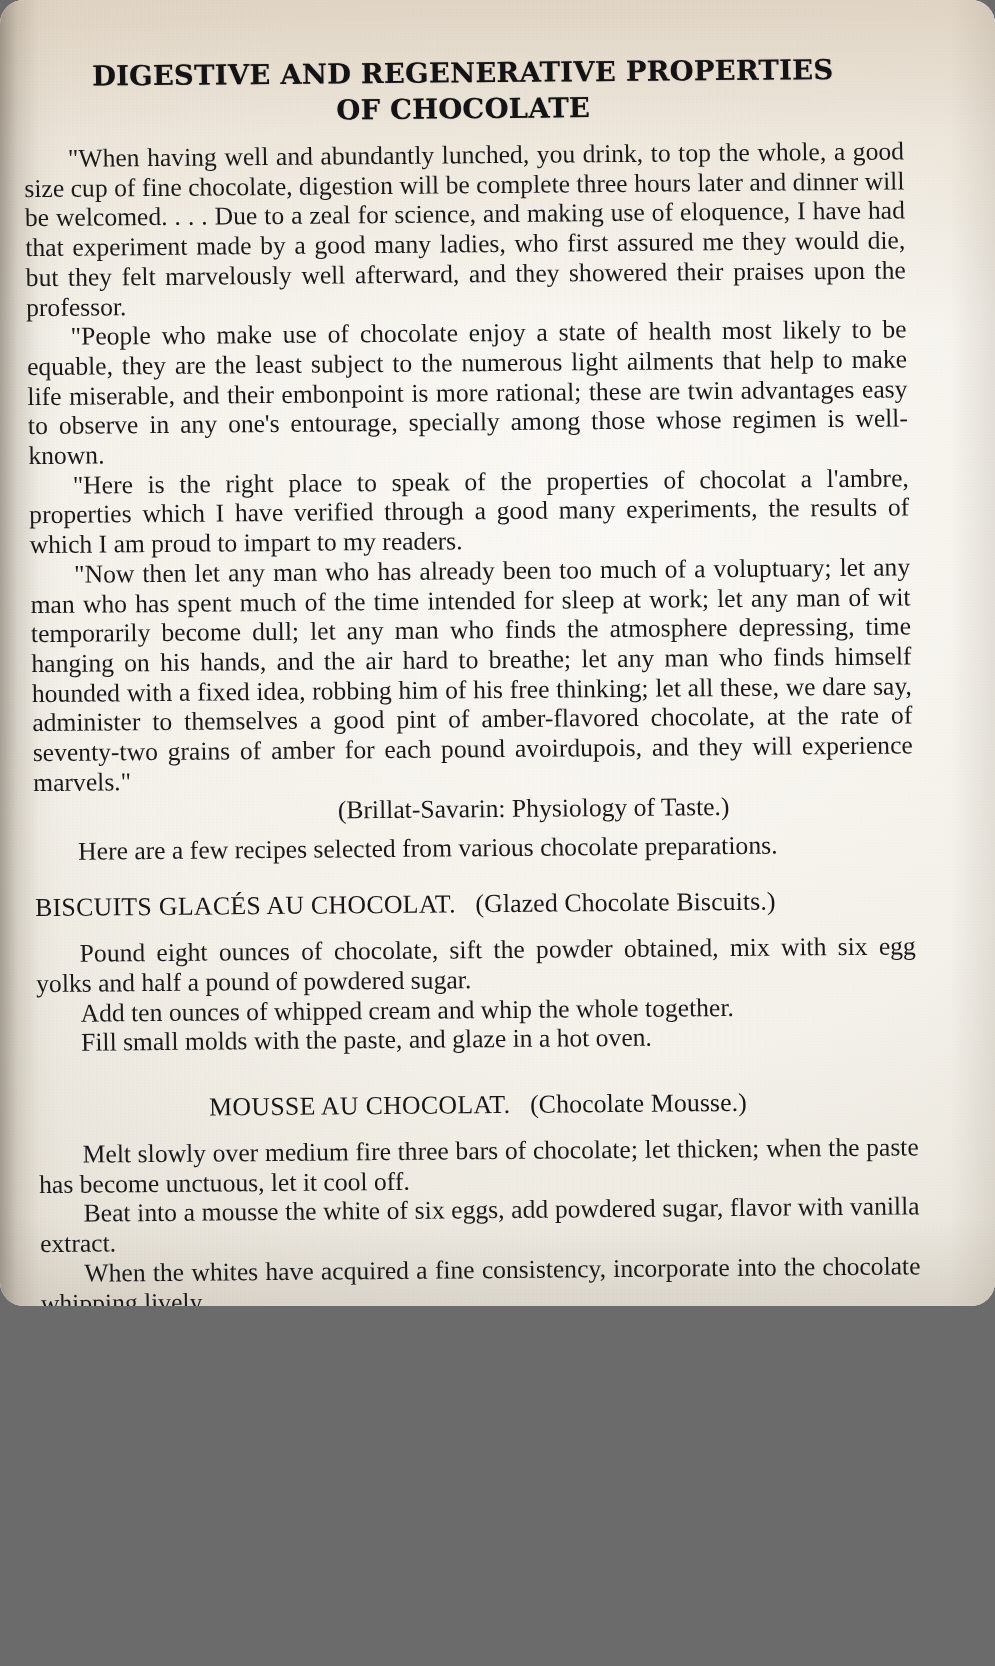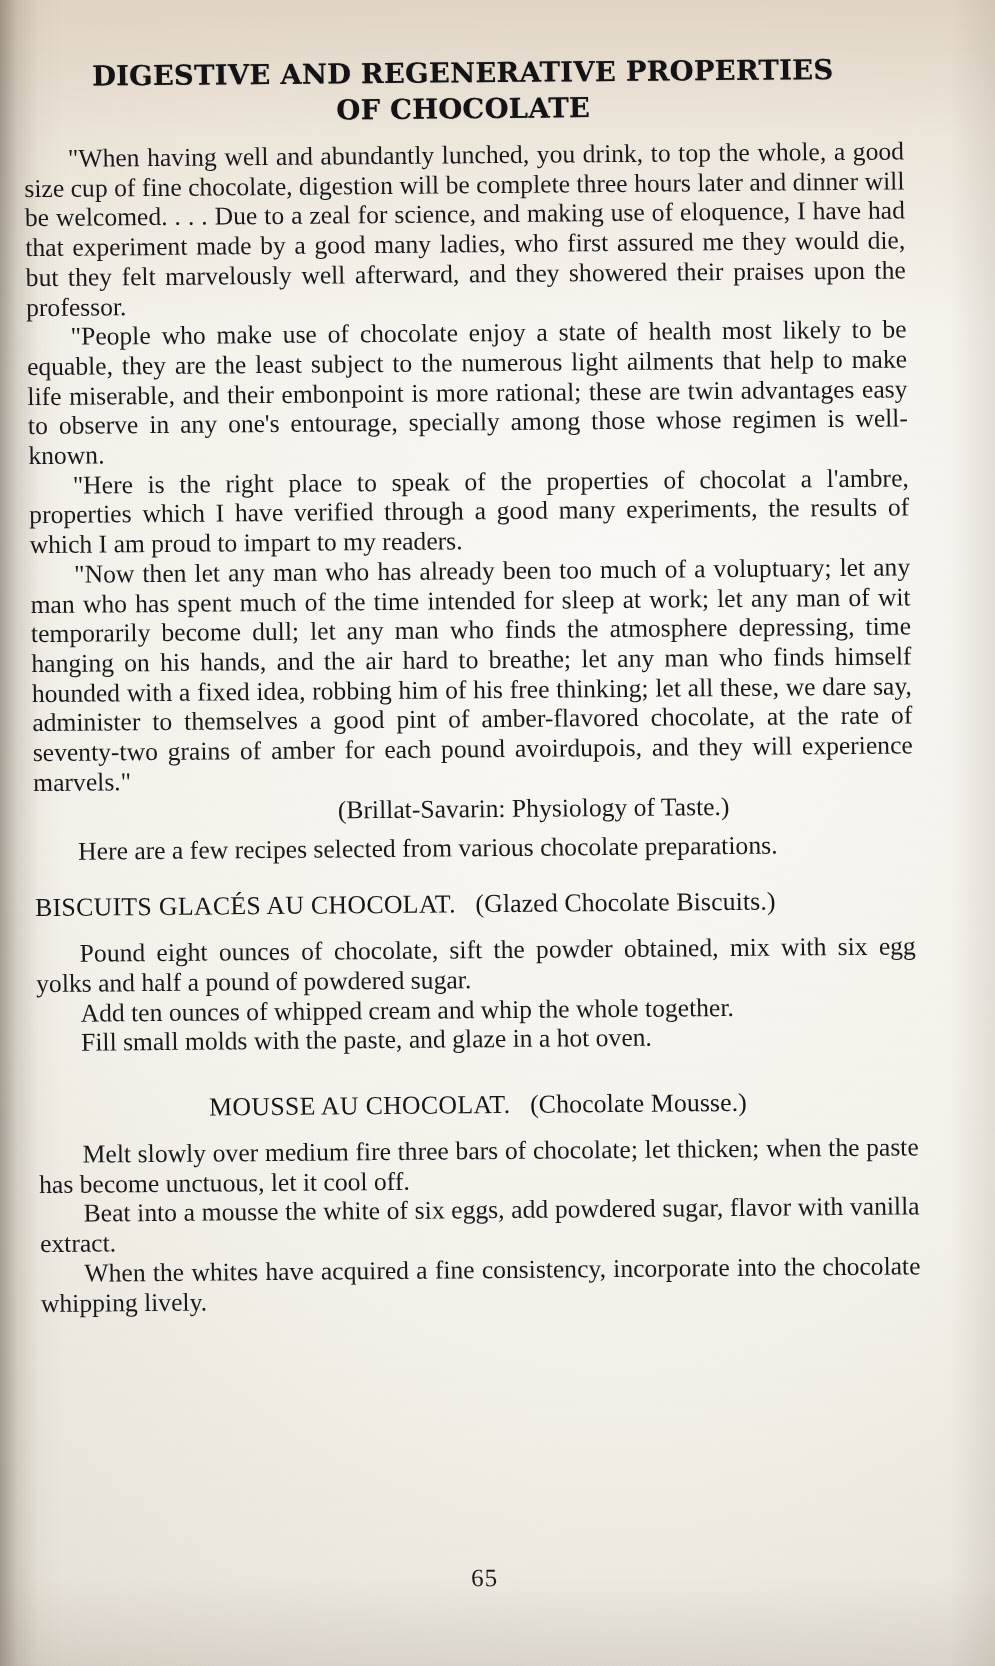--- a/index.html
+++ b/index.html
@@ -4,24 +4,25 @@
 <title>Digestive and Regenerative Properties of Chocolate</title>
 <style>
   html, body {
     margin: 0;
     padding: 0;
     background: #6b6b6b;
   }
   #page {
     position: relative;
     width: 995px;
-    height: 1666px;
+    height: 1306px;
     overflow: hidden;
     background: #eeeae2;
     font-family: "Liberation Serif", serif;
+    border-radius: 24px;
   }
   
   #paper-base {
     position: absolute;
     inset: 0;
     background:
       radial-gradient(120% 90% at 62% 38%, #fbf9f5 0%, #f4f1ea 48%, #e8e3d9 78%, #ddd7cb 100%);
   }
   #paper-warm-top {
     position: absolute;

